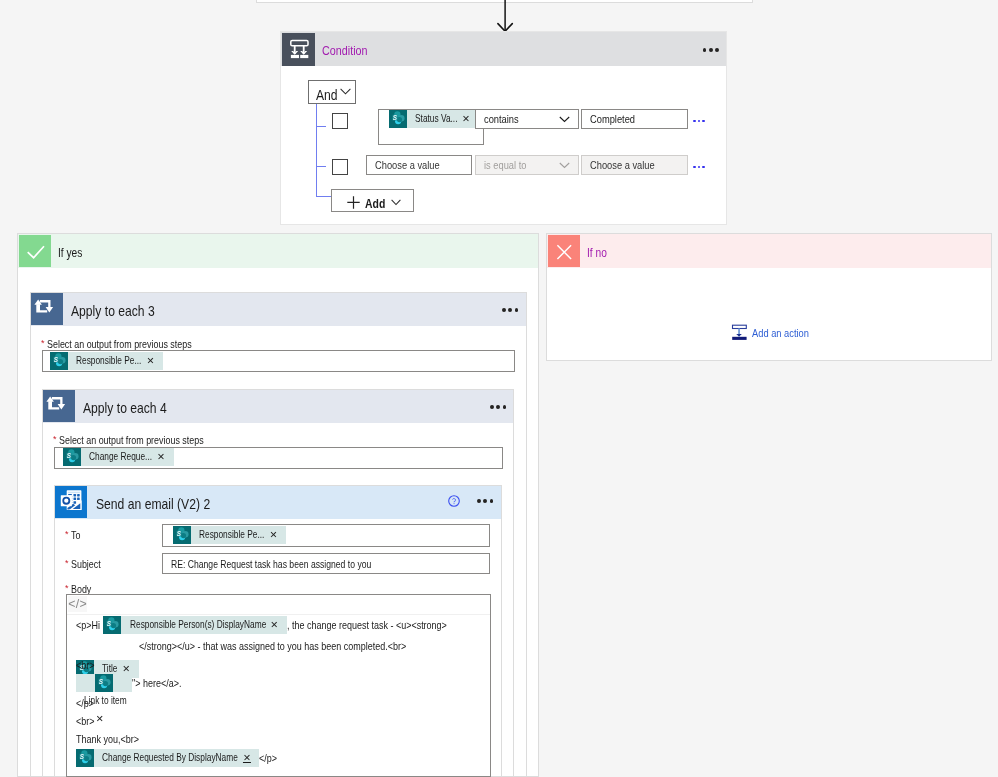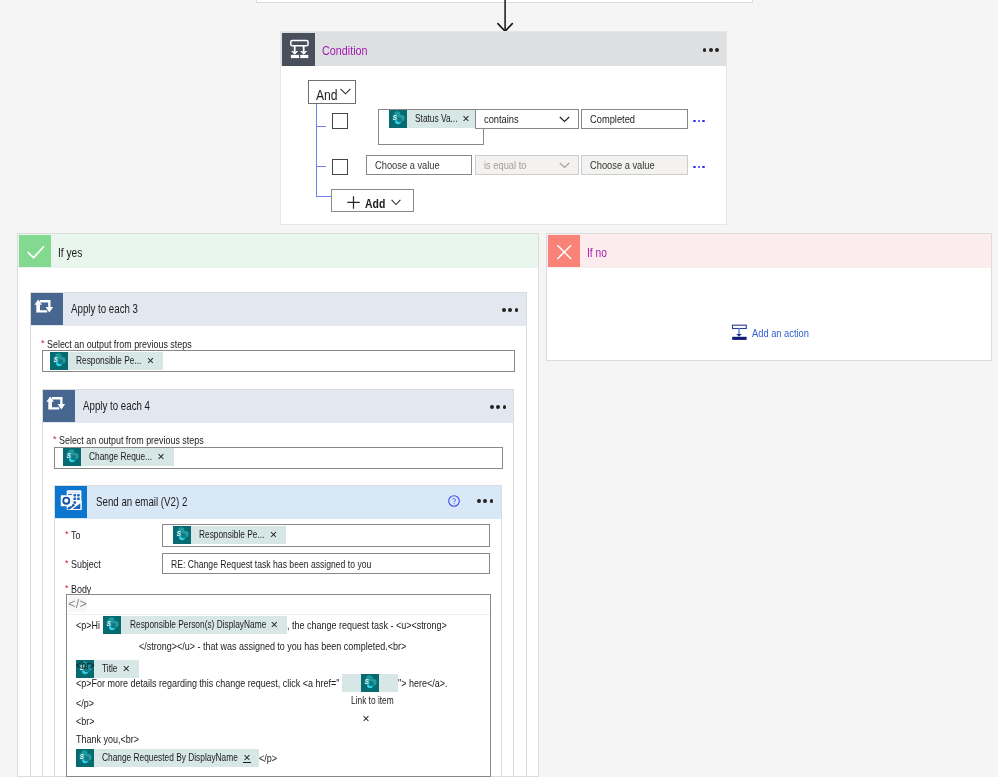--- a/index.html
+++ b/index.html
@@ -53,21 +53,21 @@
   #no-sq{position:absolute;left:1px;top:1px;width:32px;height:32px;background:#fa8379;display:flex;align-items:center;justify-content:center;}
   #ifno-title{position:absolute;left:587px;top:246px;font-size:12.6px;color:#a21caf;}
   #add-action{position:absolute;left:728px;top:322px;display:flex;align-items:center;}
   #add-action .lbl{font-size:11.5px;color:#2f5fd4;margin-left:2px;}
 
   
   .step{position:absolute;background:#fff;border:1px solid #dcdcdc;box-sizing:border-box;}
   .step-head{position:absolute;left:0;top:0;width:100%;height:32.5px;}
   .loop-head{background:#e3e7ef;}
   .loop-sq{position:absolute;left:0px;top:0px;width:32px;height:32px;background:#476791;display:flex;align-items:center;justify-content:center;}
-  .step-title{position:absolute;font-size:12px;color:#1b1b1b;}
+  .step-title{position:absolute;font-size:15px;color:#1b1b1b;}
   .step-dots{position:absolute;}
 
   .req-label{position:absolute;font-size:11px;color:#1b1b1b;white-space:nowrap;}
   .req-label .ast{color:#c9232d;font-size:9px;vertical-align:2px;margin-right:2.2px;display:inline-block;}
 
   .tokenfield{position:absolute;background:#fff;border:1px solid #8a8886;box-sizing:border-box;}
   .token{position:absolute;display:flex;align-items:center;background:#d7e7e6;height:18px;}
   .tico{width:18px;height:18px;flex:0 0 18px;display:block;}
   .tlbl{font-size:10.3px;color:#1b1b1b;padding:0 4.5px 0 8.4px;white-space:nowrap;line-height:18px;}
   .tx{font-size:9.5px;color:#252525;padding-right:8.5px;line-height:18px;}
@@ -417,21 +417,20 @@
       </span>
       <span class="tlbl"><span class="t" style="width: 15.39px;">Title</span></span>
       <span class="tx">✕</span>
     </span>
     <span class="seg"><span class="t" style="width: 267.3px;">&lt;/strong&gt;&lt;/u&gt; - that was assigned to you has been completed.&lt;br&gt;</span></span>
   </div>
 <div class="bodyline" style="left: 76px; top: 655px; position: absolute;">
     <span class="seg"><span class="t" style="width: 18.63px;">&lt;br&gt;</span></span>
   </div>
 <div class="bodyline" style="left: 76px; top: 673px; position: absolute;">
-    <span class="seg" style="margin-right: 3px;"><span class="t" style="width: 263.25px;">&lt;p&gt;For more details regarding this change request, click &lt;a href="</span></span>
     <span class="token" style="position: relative; flex-direction: column;">
       <span class="tico">
         <svg width="18" height="18" viewBox="0 0 20 20">
 <rect width="20" height="20" fill="#066b71"></rect>
 <circle cx="9.3" cy="4.9" r="3.5" fill="#1b9aa0"></circle>
 <circle cx="13.7" cy="9.2" r="3.6" fill="#2a9aa2"></circle>
 <circle cx="10.1" cy="12.5" r="3.4" fill="#2ed0ea"></circle>
 <circle cx="11.6" cy="10.6" r="2.9" fill="#0c7d85"></circle>
 <rect x="4.0" y="5.3" width="5.3" height="6.3" fill="#1d8b93"></rect>
 <text x="6.6" y="10.9" font-size="7.0" fill="#e9fbfd" font-family="Liberation Sans" text-anchor="middle" font-weight="bold" font-style="italic">S</text>

